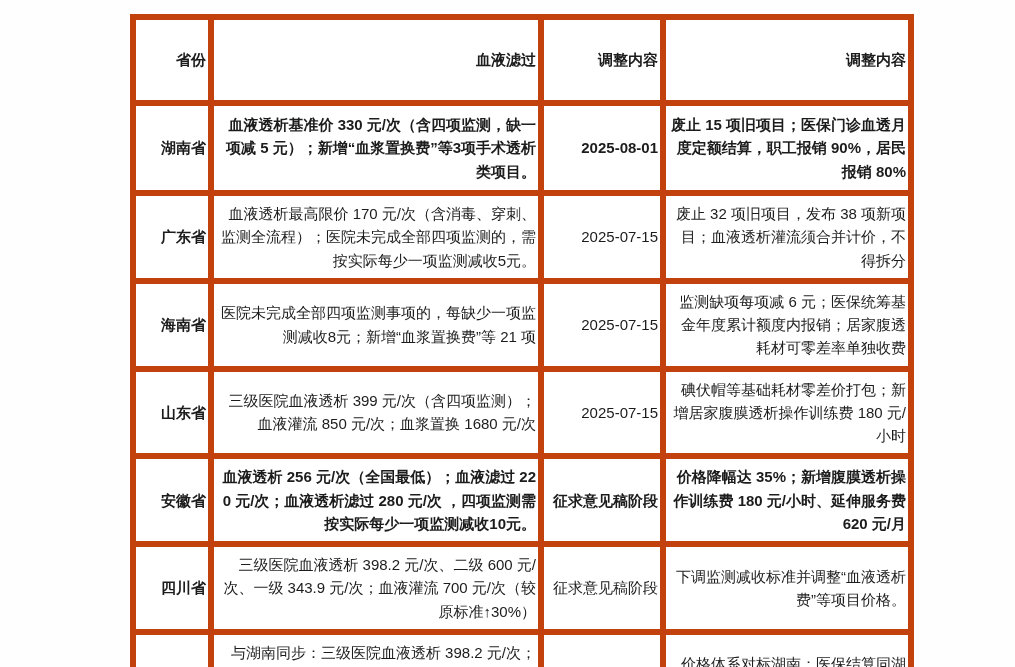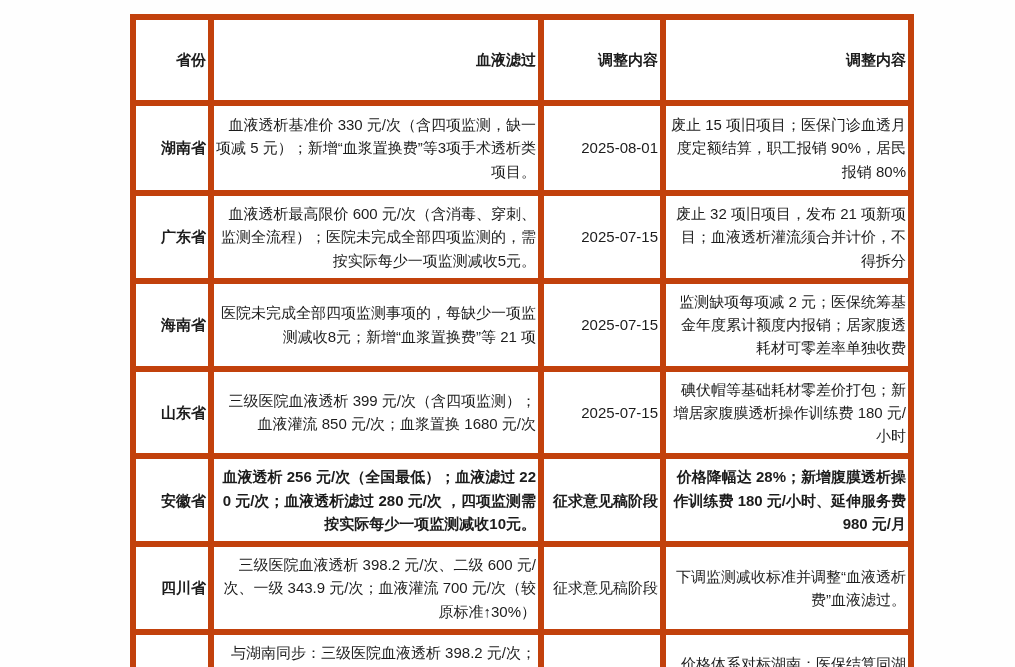--- a/index.html
+++ b/index.html
@@ -45,21 +45,21 @@
   table.price-table th {
     font-weight: bold;
     height: 68px;
     font-size: 15px;
   }
   td.province {
     font-weight: bold;
     white-space: nowrap;
   }
   td.time { white-space: nowrap; }
-  tr.row-1 td { height: 72px; }
+  tr.row-1 td { height: 72px; font-weight: bold; }
   tr.row-2 td { height: 64px; }
   tr.row-3 td { height: 66px; }
   tr.row-4 td { height: 64px; }
   tr.row-5 td { height: 62px; font-weight: bold; }
   tr.row-6 td { height: 66px; }
   tr.row-7 td { height: 66px; }
 </style>
 </head>
 <body>
 
@@ -81,47 +81,47 @@
     </thead>
     <tbody>
       <tr class="row-1">
         <td class="province">湖南省</td>
         <td class="content">血液透析基准价 330 元/次（含四项监测，缺一项减 5 元）；新增“血浆置换费”等3项手术透析类项目。</td>
         <td class="time">2025-08-01</td>
         <td class="note">废止 15 项旧项目；医保门诊血透月度定额结算，职工报销 90%，居民报销 80%</td>
       </tr>
       <tr class="row-2">
         <td class="province">广东省</td>
-        <td class="content">血液透析最高限价 600 元/次（含消毒、穿刺、监测全流程）；医院未完成全部四项监测的，需按实际每少一项监测减收5元。</td>
+        <td class="content">血液透析最高限价 170 元/次（含消毒、穿刺、监测全流程）；医院未完成全部四项监测的，需按实际每少一项监测减收5元。</td>
         <td class="time">2025-07-15</td>
-        <td class="note">废止 32 项旧项目，发布 21 项新项目；血液透析灌流须合并计价，不得拆分</td>
+        <td class="note">废止 32 项旧项目，发布 38 项新项目；血液透析灌流须合并计价，不得拆分</td>
       </tr>
       <tr class="row-3">
         <td class="province">海南省</td>
         <td class="content">医院未完成全部四项监测事项的，每缺少一项监测减收8元；新增“血浆置换费”等 21 项</td>
         <td class="time">2025-07-15</td>
-        <td class="note">监测缺项每项减 2 元；医保统筹基金年度累计额度内报销；居家腹透耗材可零差率单独收费</td>
+        <td class="note">监测缺项每项减 6 元；医保统筹基金年度累计额度内报销；居家腹透耗材可零差率单独收费</td>
       </tr>
       <tr class="row-4">
         <td class="province">山东省</td>
         <td class="content">三级医院血液透析 399 元/次（含四项监测）；血液灌流 850 元/次；血浆置换 1680 元/次</td>
         <td class="time">2025-07-15</td>
         <td class="note">碘伏帽等基础耗材零差价打包；新增居家腹膜透析操作训练费 180 元/小时</td>
       </tr>
       <tr class="row-5">
         <td class="province">安徽省</td>
         <td class="content">血液透析 256 元/次（全国最低）；血液滤过 220 元/次；血液透析滤过 280 元/次 ，四项监测需按实际每少一项监测减收10元。</td>
         <td class="time">征求意见稿阶段</td>
-        <td class="note">价格降幅达 28%；新增腹膜透析操作训练费 180 元/小时、延伸服务费 980 元/月</td>
+        <td class="note">价格降幅达 35%；新增腹膜透析操作训练费 180 元/小时、延伸服务费 620 元/月</td>
       </tr>
       <tr class="row-6">
         <td class="province">四川省</td>
         <td class="content">三级医院血液透析 398.2 元/次、二级 600 元/次、一级 343.9 元/次；血液灌流 700 元/次（较原标准↑30%）</td>
         <td class="time">征求意见稿阶段</td>
-        <td class="note">下调监测减收标准并调整“血液透析费”血液滤过。</td>
+        <td class="note">下调监测减收标准并调整“血液透析费”等项目价格。</td>
       </tr>
       <tr class="row-7">
         <td class="province">重庆市</td>
         <td class="content">与湖南同步：三级医院血液透析 398.2 元/次；医院未完成全部四项监测的，需按实际每少一项监测减收8元（减收按比例浮动）。</td>
         <td class="time">2025-08-01</td>
         <td class="note">价格体系对标湖南；医保结算同湖南模式</td>
       </tr>
     </tbody>
   </table>
 </div>

